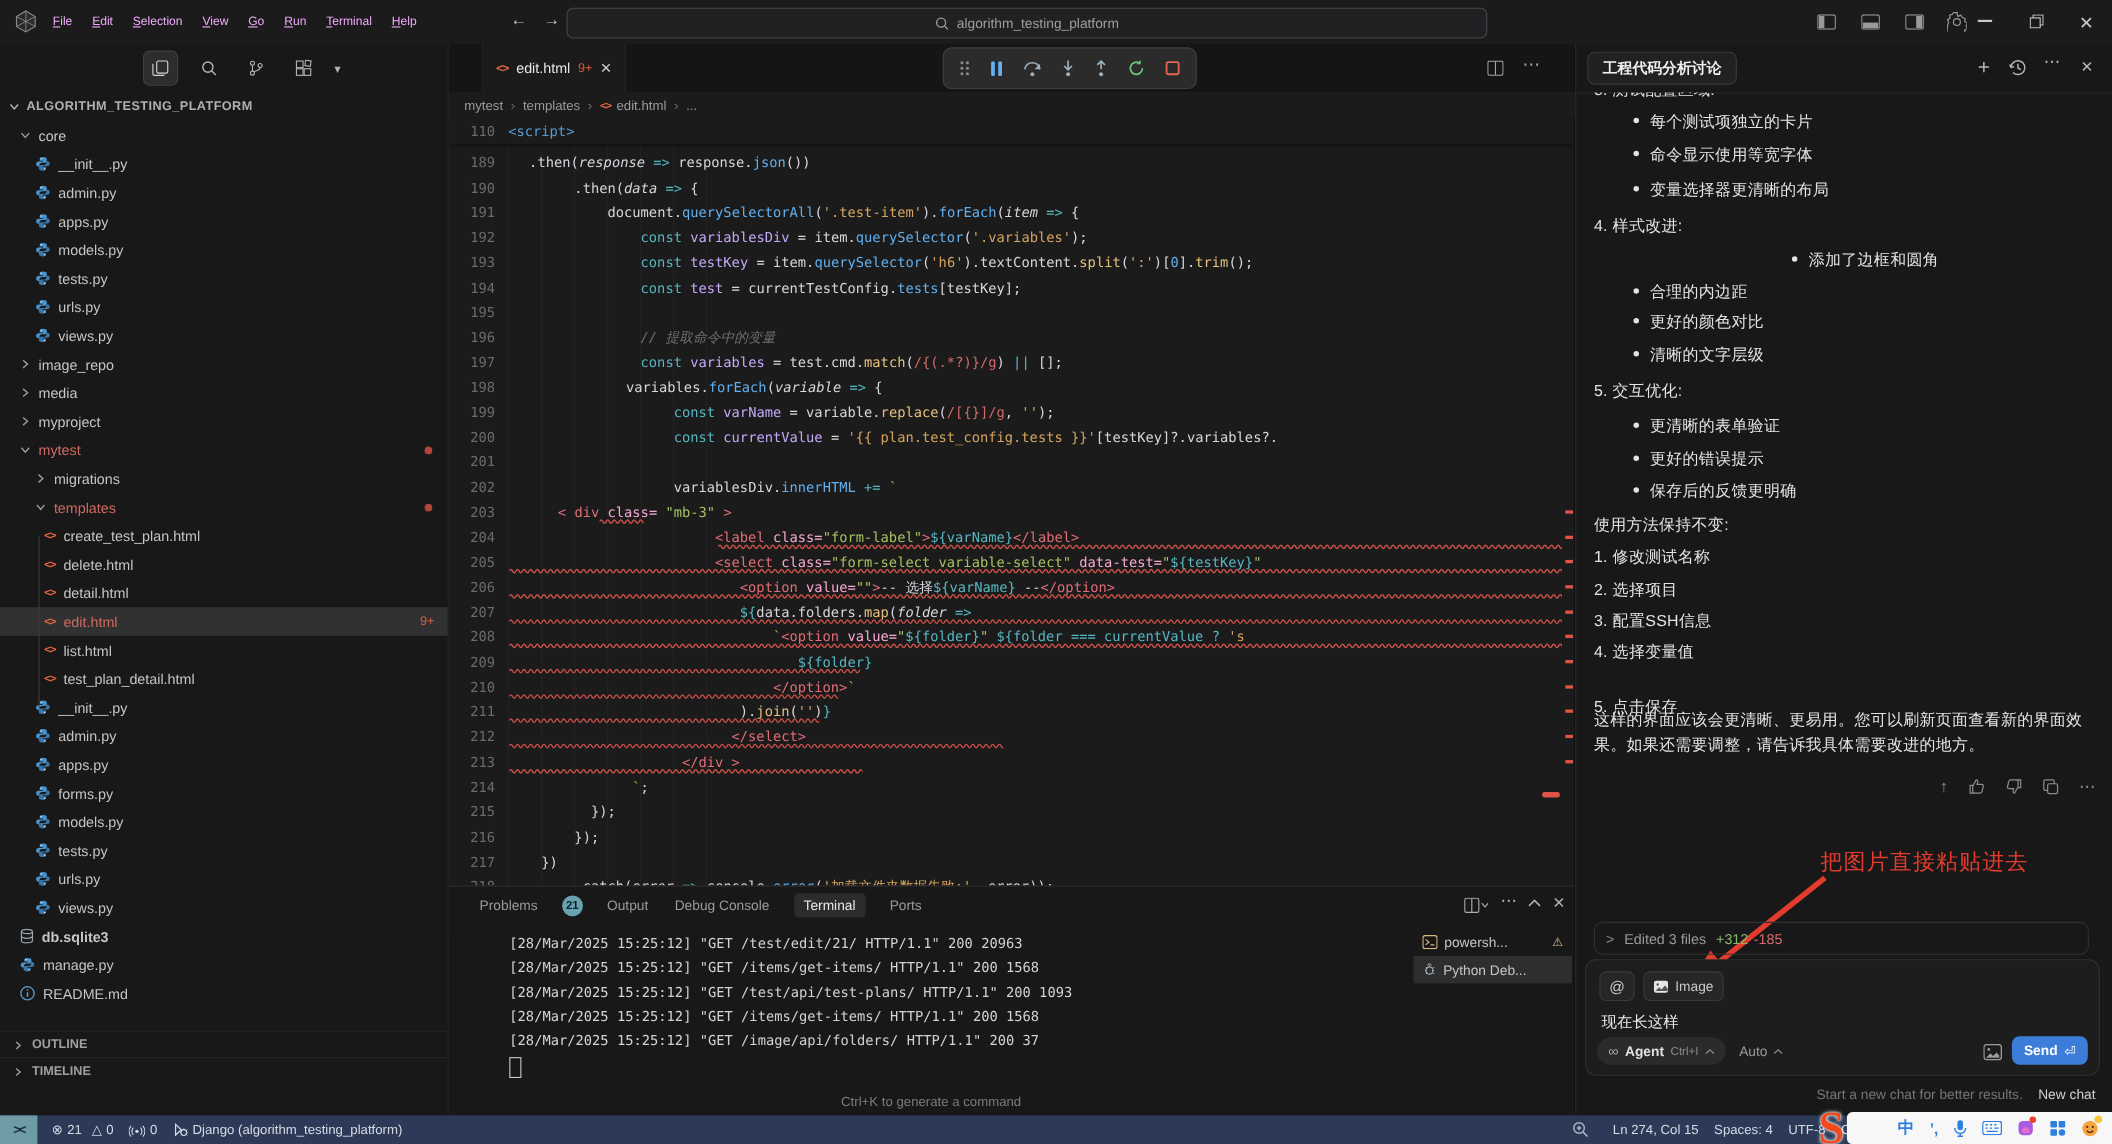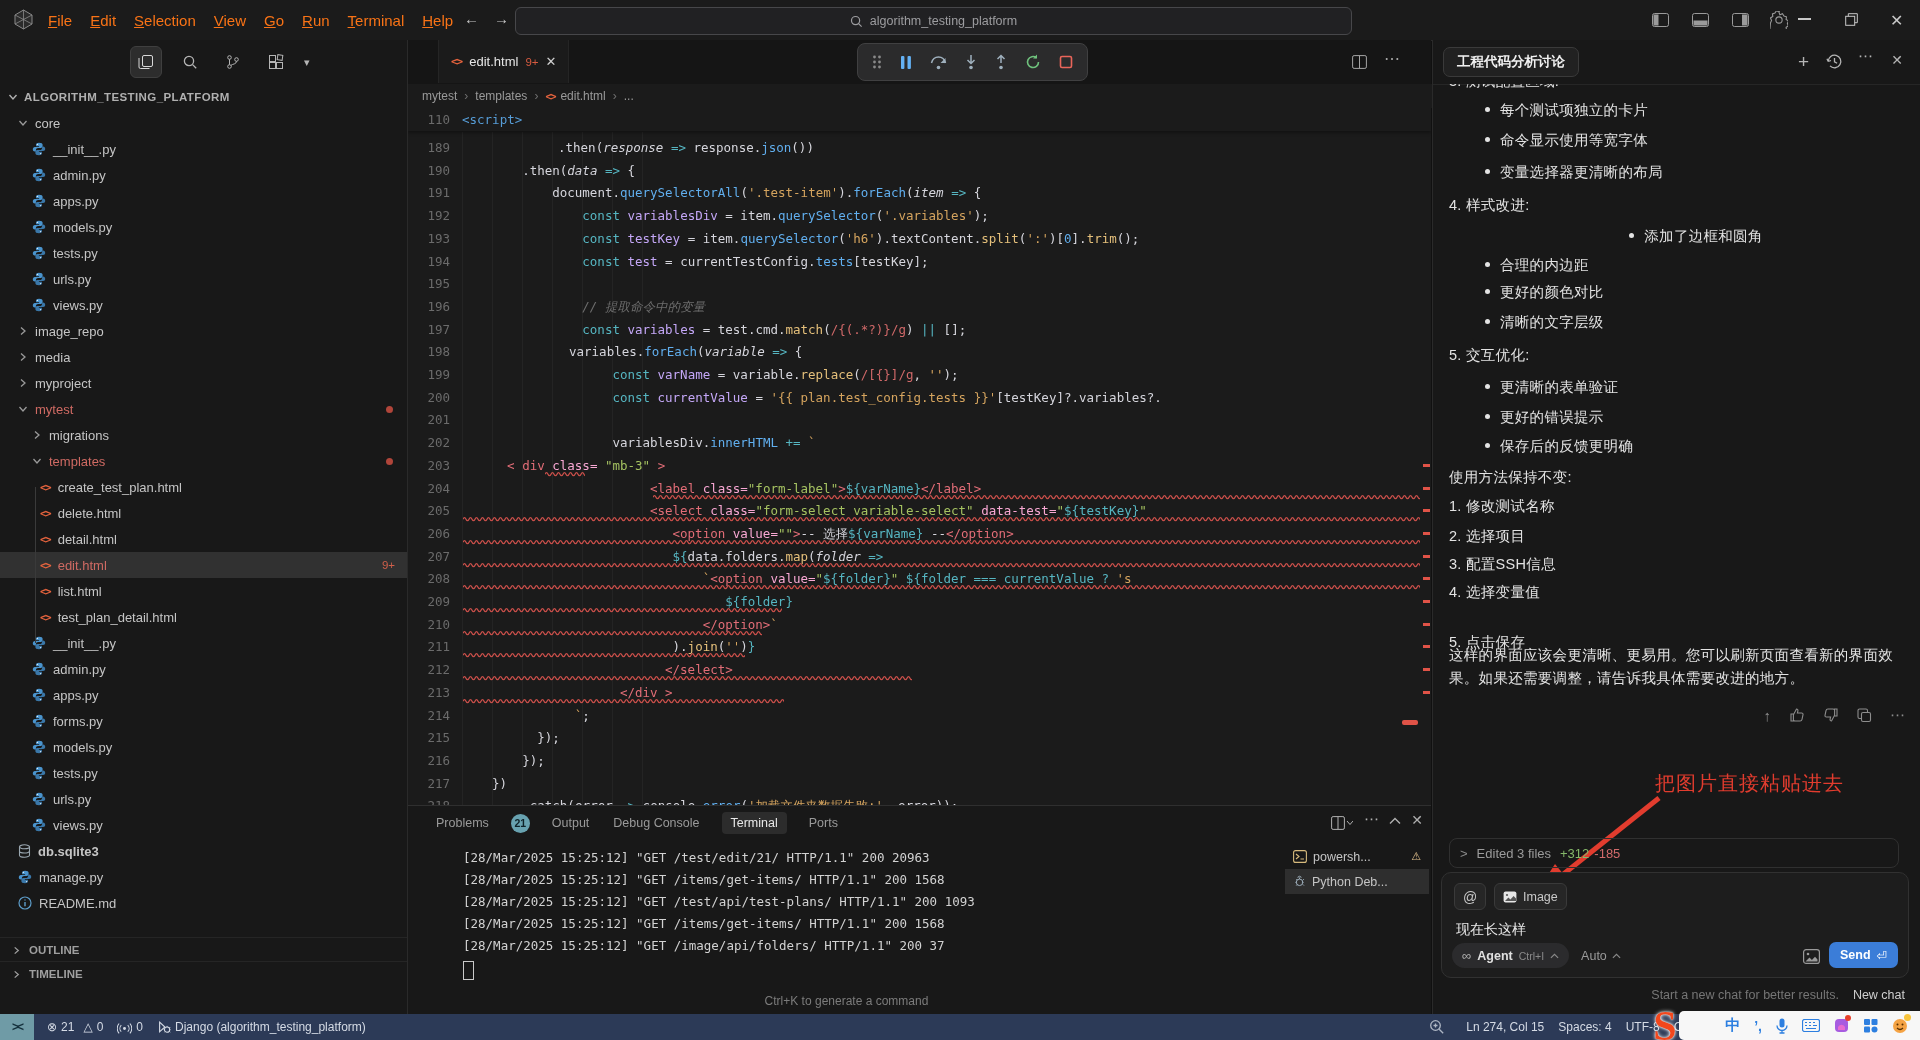--- a/index.html
+++ b/index.html
@@ -5,21 +5,21 @@
   html,body{margin:0;padding:0;background:#101010;}
   body{width:1920px;height:1040px;overflow:hidden;position:relative;
        font-family:"Liberation Sans",sans-serif;color:#cccccc;
        -webkit-font-smoothing:antialiased;}
   .abs{position:absolute;}
   .flex{display:flex;align-items:center;}
   svg{display:block;}
 
   
   #titlebar{left:0;top:0;width:1920px;height:40px;background:#1b1b1b;border-bottom:1px solid #2a2a2a;}
-  .menu-item{padding:3px 8px;font-size:15px;color:#f97316;border-radius:4px;}
+  .menu-item{padding:3px 8px;font-size:11px;color:#f0abfc;border-radius:4px;}
   .menu-item::first-letter{text-decoration:underline;}
   #searchbox{left:515px;top:7px;width:835px;height:26px;background:#212123;border:1px solid #47474a;
              border-radius:6px;justify-content:center;gap:7px;color:#9d9da0;font-size:12.5px;}
   .navarrow{font-size:15px;color:#c8c8c8;padding:2px 6px;}
   .tb-ico{color:#b8b8b8;}
 
   
   #sidebar{left:0;top:40px;width:407px;height:974px;background:#181818;border-right:1px solid #2a2a2a;}
   #editorcol{left:408px;top:40px;width:1023px;height:974px;background:#1b1b1b;}
   #chat{left:1432px;top:40px;width:488px;height:974px;background:#181818;border-left:1px solid #2a2a2a;}
@@ -575,21 +575,21 @@
     </div>
   <div id="codearea" class="abs">
       <div class="iguide" style="left: 54px;"></div>
       <div class="iguide" style="left: 84px;"></div>
       <div class="iguide" style="left: 114px;"></div>
       <div class="iguide" style="left: 144px;"></div>
       <div class="iguide" style="left: 174px;"></div>
       <div class="iguide" style="left: 204px;"></div>
       <div class="iguide" style="left: 234px;"></div>
       <div class="cline sticky" style="top: 0px;"><span class="lnum">110</span><span class="lcode" style="margin-left: 12px;"><span class="tok-tb">&lt;script&gt;</span></span></div>
-      <div class="cline" style="top: 28px;"><span class="lnum">189</span><span class="lcode" style="margin-left: 108px;"><span class="tok-pl">.then(</span><span class="tok-pr">response</span><span class="tok-pl"> </span><span class="tok-op">=&gt;</span><span class="tok-pl"> response.</span><span class="tok-fn">json</span><span class="tok-pl">())</span></span></div>
+      <div class="cline" style="top: 28px;"><span class="lnum">189</span><span class="lcode" style="margin-left: 31px;"><span class="tok-pl">.then(</span><span class="tok-pr">response</span><span class="tok-pl"> </span><span class="tok-op">=&gt;</span><span class="tok-pl"> response.</span><span class="tok-fn">json</span><span class="tok-pl">())</span></span></div>
       <div class="cline" style="top: 50.7px;"><span class="lnum">190</span><span class="lcode" style="margin-left: 72.16px;"><span class="tok-pl">.then(</span><span class="tok-pr">data</span><span class="tok-pl"> </span><span class="tok-op">=&gt;</span><span class="tok-pl"> {</span></span></div>
       <div class="cline" style="top: 73.4px;"><span class="lnum">191</span><span class="lcode" style="margin-left: 102.24px;"><span class="tok-pl">document.</span><span class="tok-fn">querySelectorAll</span><span class="tok-pl">(</span><span class="tok-st">'.test-item'</span><span class="tok-pl">).</span><span class="tok-fn">forEach</span><span class="tok-pl">(</span><span class="tok-pr">item</span><span class="tok-pl"> </span><span class="tok-op">=&gt;</span><span class="tok-pl"> {</span></span></div>
       <div class="cline" style="top: 96.1px;"><span class="lnum">192</span><span class="lcode" style="margin-left: 132.32px;"><span class="tok-kw">const </span><span class="tok-vr">variablesDiv</span><span class="tok-pl"> = item.</span><span class="tok-fn">querySelector</span><span class="tok-pl">(</span><span class="tok-st">'.variables'</span><span class="tok-pl">);</span></span></div>
       <div class="cline" style="top: 118.8px;"><span class="lnum">193</span><span class="lcode" style="margin-left: 132.32px;"><span class="tok-kw">const </span><span class="tok-vr">testKey</span><span class="tok-pl"> = item.</span><span class="tok-fn">querySelector</span><span class="tok-pl">(</span><span class="tok-st">'h6'</span><span class="tok-pl">).textContent.</span><span class="tok-fy">split</span><span class="tok-pl">(</span><span class="tok-st">':'</span><span class="tok-pl">)[</span><span class="tok-nm">0</span><span class="tok-pl">].</span><span class="tok-fy">trim</span><span class="tok-pl">();</span></span></div>
       <div class="cline" style="top: 141.5px;"><span class="lnum">194</span><span class="lcode" style="margin-left: 132.32px;"><span class="tok-kw">const </span><span class="tok-vr">test</span><span class="tok-pl"> = currentTestConfig.</span><span class="tok-fn">tests</span><span class="tok-pl">[testKey];</span></span></div>
       <div class="cline" style="top: 164.2px;"><span class="lnum">195</span><span class="lcode" style="margin-left: 12px;"></span></div>
       <div class="cline" style="top: 186.9px;"><span class="lnum">196</span><span class="lcode" style="margin-left: 132.32px;"><span class="tok-cm">// 提取命令中的变量</span></span></div>
       <div class="cline" style="top: 209.6px;"><span class="lnum">197</span><span class="lcode" style="margin-left: 132.32px;"><span class="tok-kw">const </span><span class="tok-vr">variables</span><span class="tok-pl"> = test.cmd.</span><span class="tok-fy">match</span><span class="tok-pl">(</span><span class="tok-rx">/{(.*?)}/g</span><span class="tok-pl">) </span><span class="tok-op">||</span><span class="tok-pl"> [];</span></span></div>
       <div class="cline" style="top: 232.3px;"><span class="lnum">198</span><span class="lcode" style="margin-left: 119px;"><span class="tok-pl">variables.</span><span class="tok-fn">forEach</span><span class="tok-pl">(</span><span class="tok-pr">variable</span><span class="tok-pl"> </span><span class="tok-op">=&gt;</span><span class="tok-pl"> {</span></span></div>
       <div class="cline" style="top: 255px;"><span class="lnum">199</span><span class="lcode" style="margin-left: 162.4px;"><span class="tok-kw">const </span><span class="tok-vr">varName</span><span class="tok-pl"> = variable.</span><span class="tok-fy">replace</span><span class="tok-pl">(</span><span class="tok-rx">/[{}]/g</span><span class="tok-pl">, </span><span class="tok-st">''</span><span class="tok-pl">);</span></span></div>

